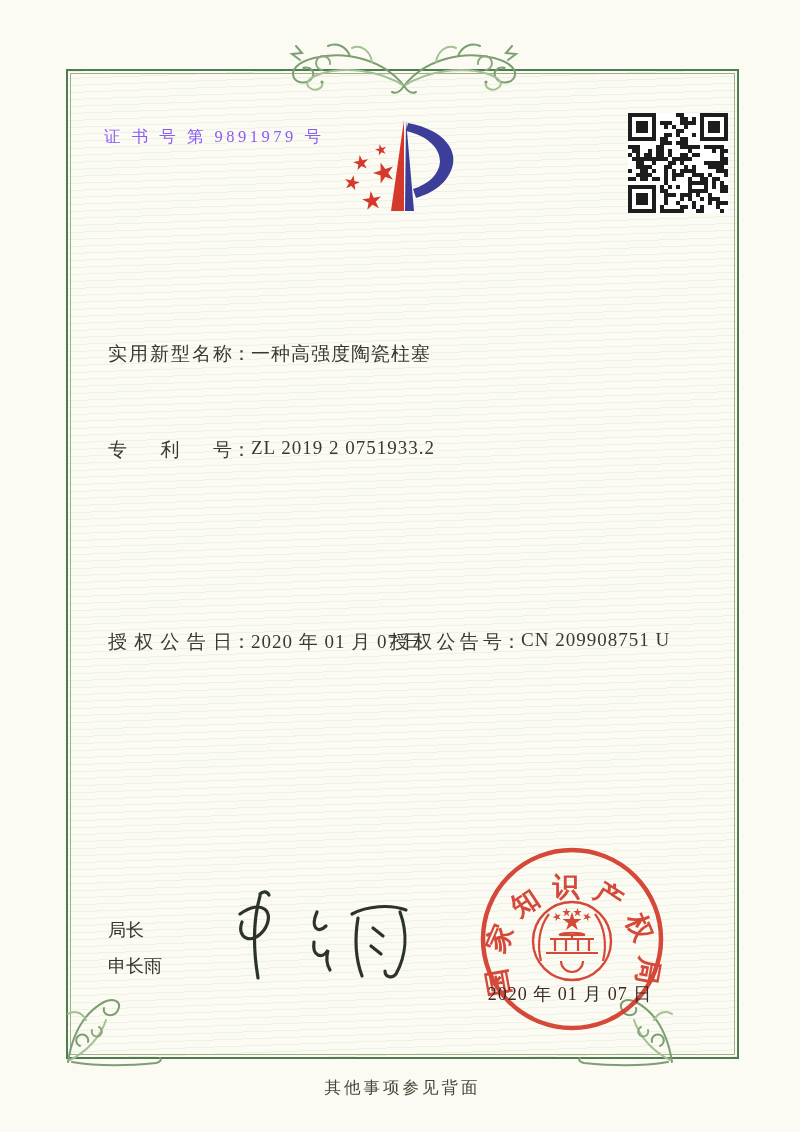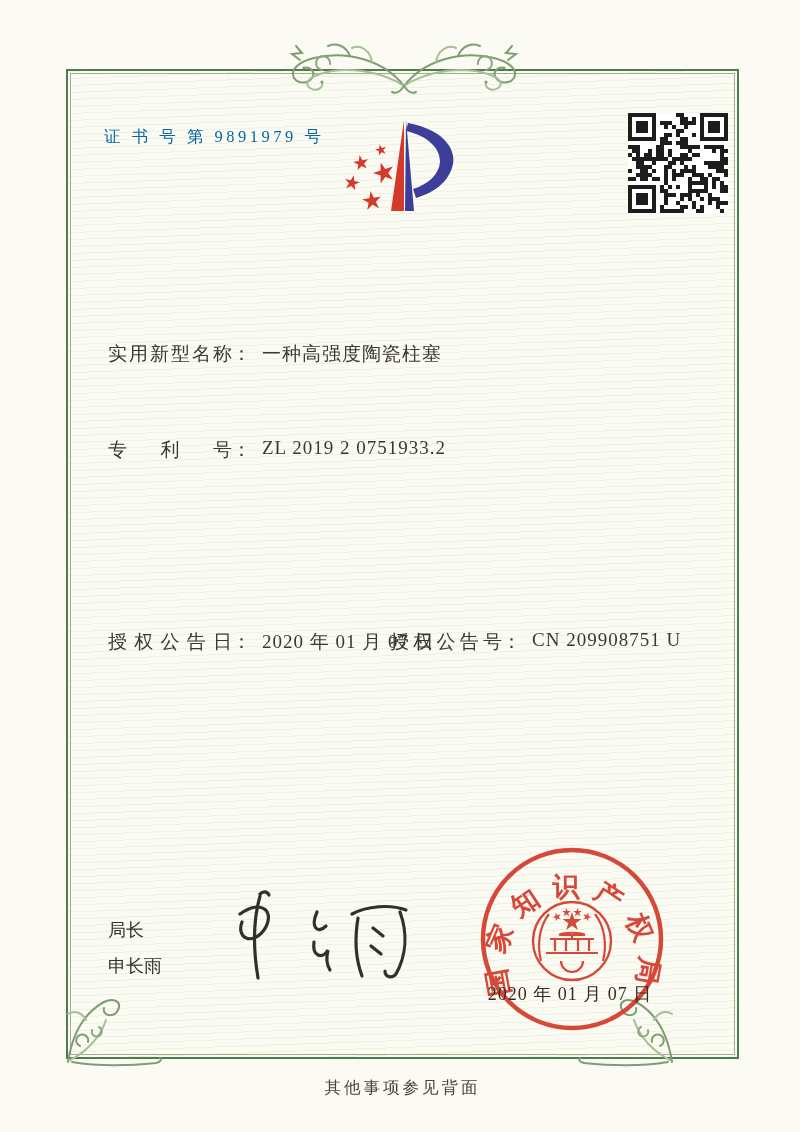--- a/index.html
+++ b/index.html
@@ -5,34 +5,34 @@
   html,body{margin:0;padding:0;background:#e9e9e4;}
   #page{position:relative;width:800px;height:1132px;background:#fcfbf3;overflow:hidden;
         font-family:"Liberation Serif","DejaVu Serif",serif;color:#3c3a35;}
   
   .frame{position:absolute;left:66px;top:69px;width:673px;height:990px;
          border:2.5px solid #4e7b50;box-sizing:border-box;
          background:repeating-linear-gradient(178deg,rgba(168,194,140,.16) 0 1px,rgba(0,0,0,0) 1px 7px);}
   .frame::after{content:"";position:absolute;inset:2px;border:1px solid #9cb189;pointer-events:none;}
   .orn{position:absolute;pointer-events:none;}
   
-  .cert-no{position:absolute;left:104px;top:126px;font-size:16.5px;letter-spacing:3.5px;color:#0369a1;}
+  .cert-no{position:absolute;left:104px;top:126px;font-size:16.5px;letter-spacing:3.5px;color:#8b5cf6;}
   .logo{position:absolute;left:334px;top:110px;}
   .qr{position:absolute;left:628px;top:113px;width:100px;height:100px;background:#fff;}
   .qr i{position:absolute;width:4px;height:4px;background:#1d1d1d;}
   .qr .finder{position:absolute;width:28px;height:28px;border:4px solid #1d1d1d;box-sizing:border-box;background:#fff;}
   .qr .finder::after{content:"";position:absolute;left:4px;top:4px;width:12px;height:12px;background:#1d1d1d;}
   .qr .f-tl{left:0;top:0}.qr .f-tr{right:0;top:0}.qr .f-bl{left:0;bottom:0}
   .title{position:absolute;left:0;top:242px;width:100%;text-align:center;
          font-size:42px;font-weight:700;letter-spacing:7px;color:#2b2b28;}
   
   .frow{position:absolute;left:108px;font-size:19px;color:#3a3832;white-space:nowrap;}
   .flabel{display:inline-block;width:124px;text-align:justify;text-align-last:justify;vertical-align:top;}
   .fcolon{display:inline-block;vertical-align:top;}
-  .fvalue{display:inline-block;margin-left:11px;vertical-align:top;letter-spacing:1px;}
+  .fvalue{display:inline-block;margin-left:0;vertical-align:top;letter-spacing:1px;}
   .fvalue.wrap{white-space:normal;width:498px;line-height:26px;}
   .pair2{position:absolute;left:282px;top:0;}
   .pair2 .flabel{width:112px;}
   
   .paras{position:absolute;left:84px;top:660px;width:630px;color:#4a4335;}
   .paras p{margin:0;font-size:16.5px;line-height:24.5px;text-indent:2em;text-align:justify;}
   
   .signer{position:absolute;left:108px;top:912px;font-size:18px;color:#33322d;line-height:36px;}
   .sig-svg{position:absolute;left:222px;top:884px;}
   

